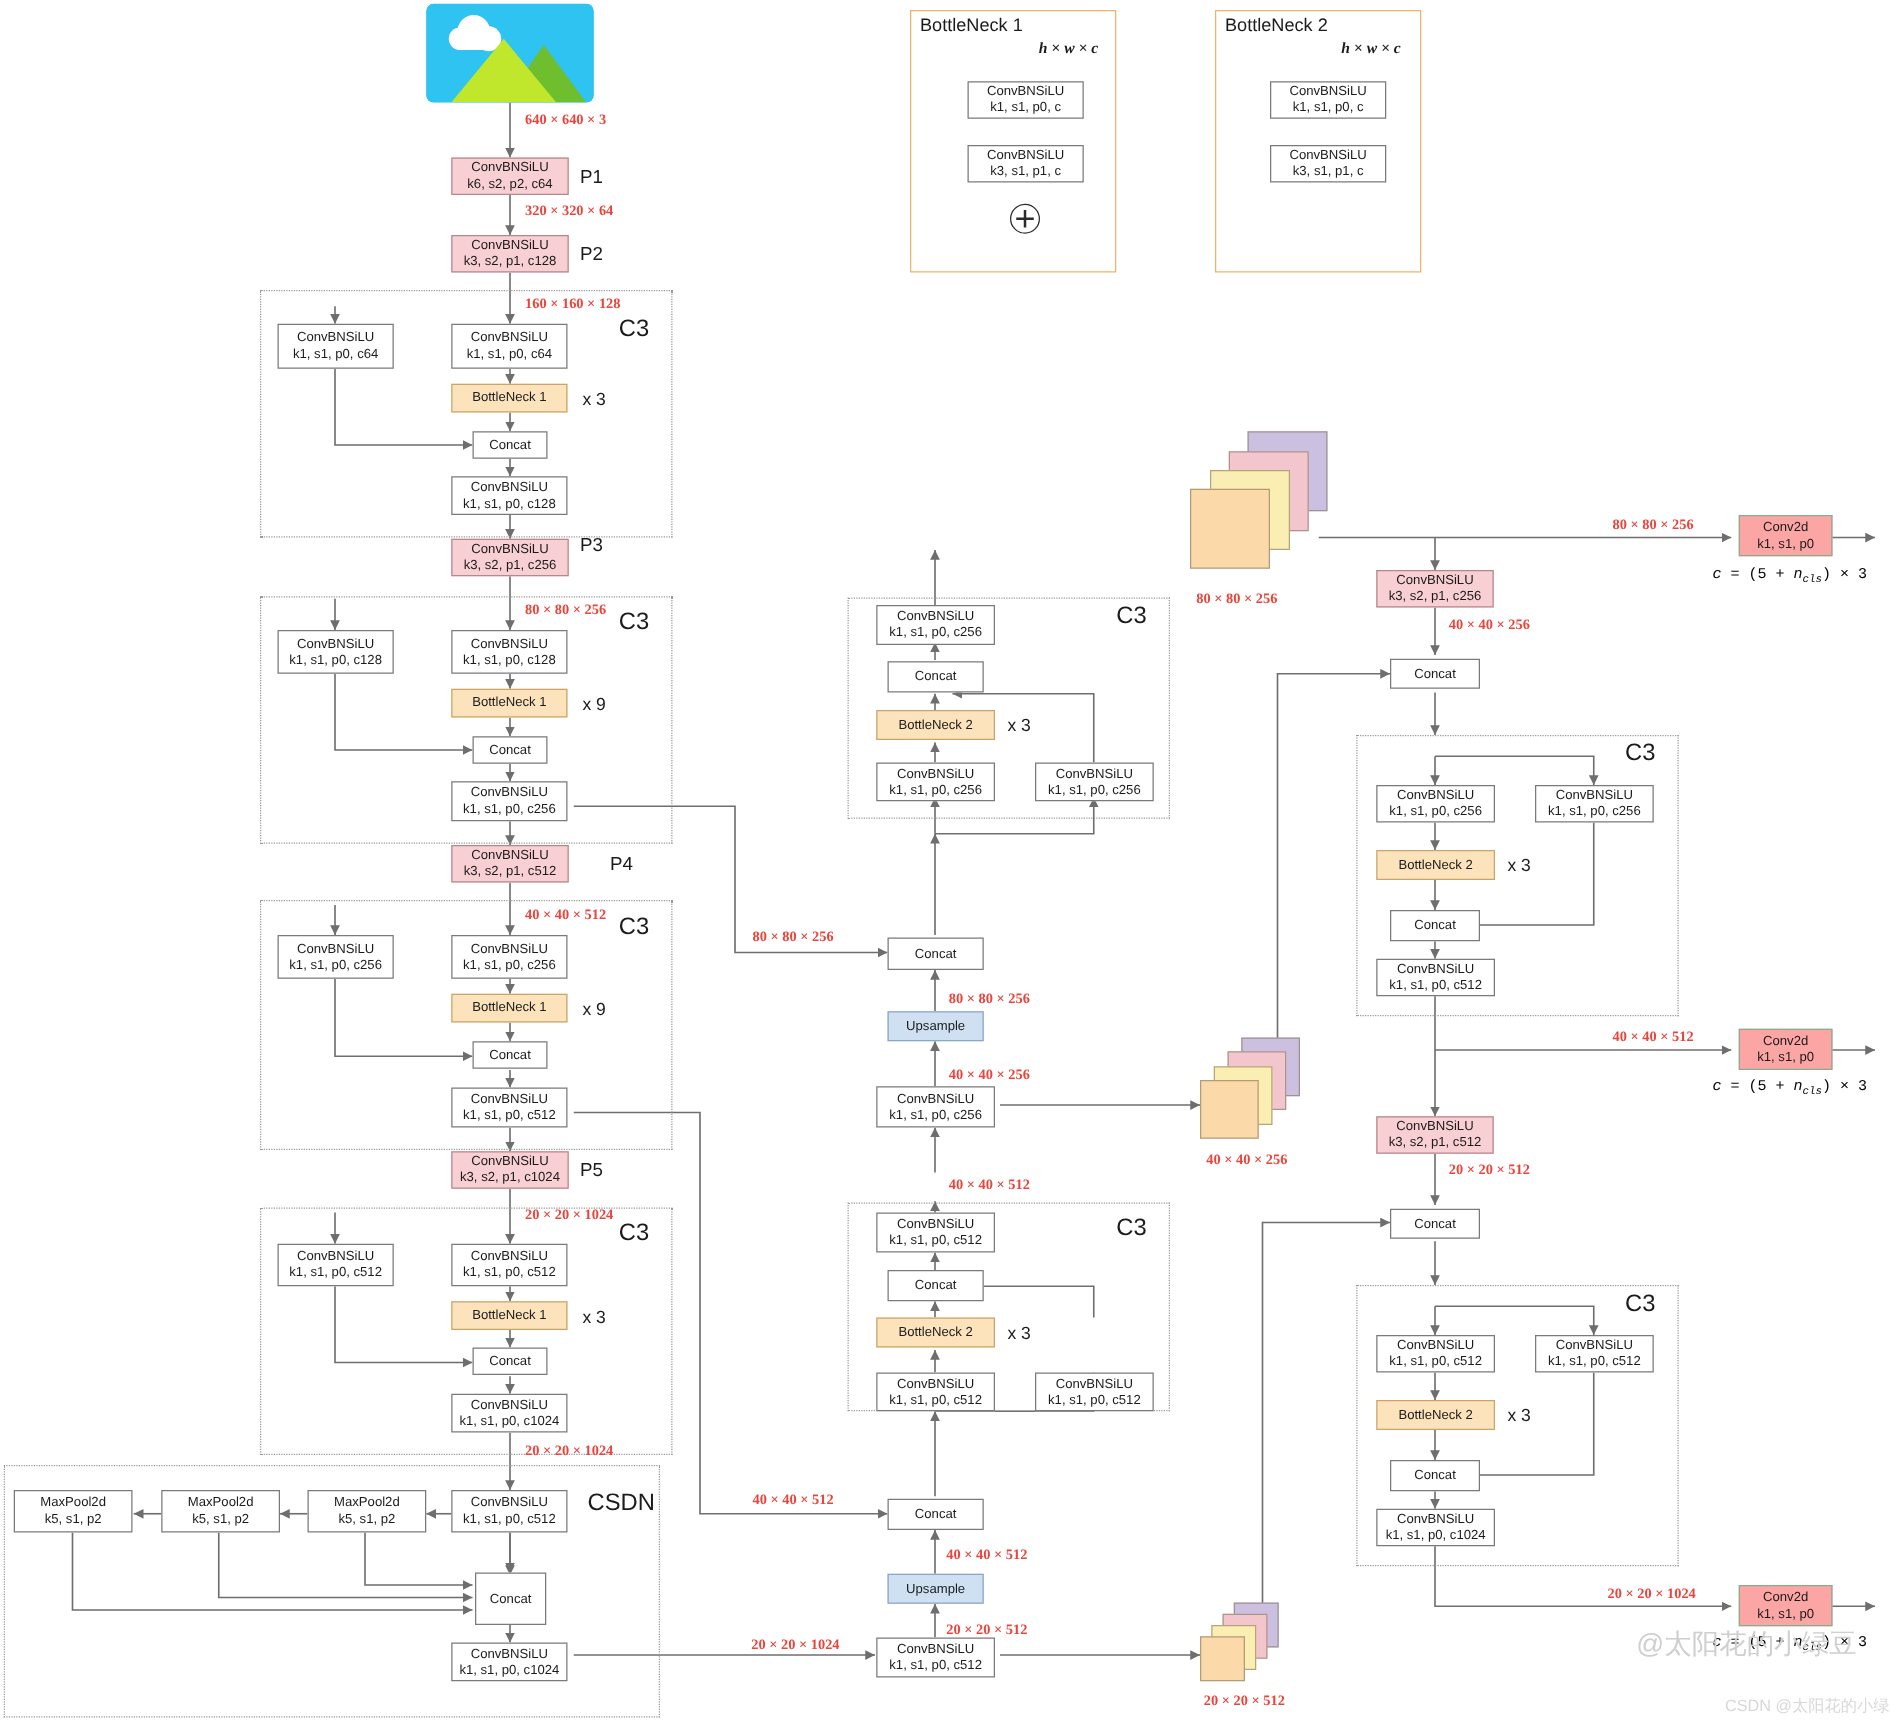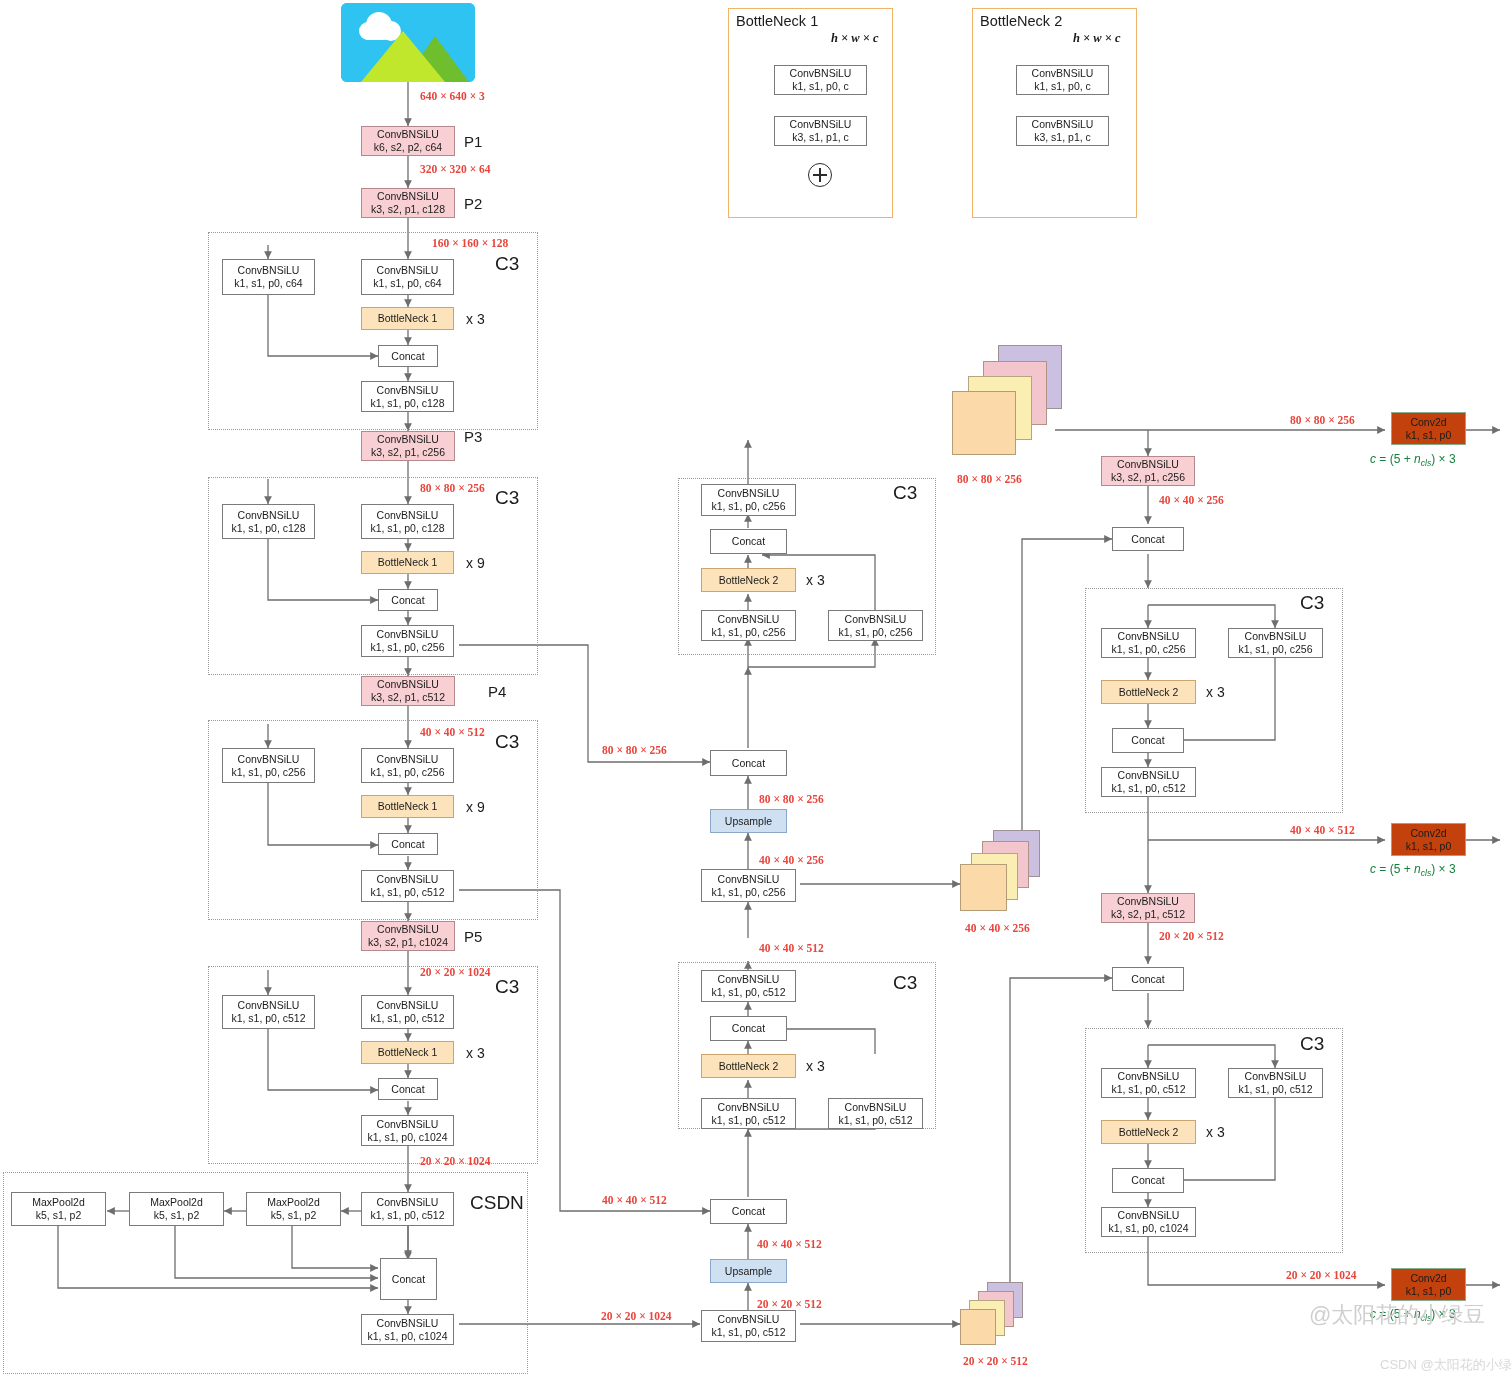--- a/index.html
+++ b/index.html
@@ -24,21 +24,21 @@
     color:#1b1b1b;
     z-index:3;
   }
   .node .l1 { white-space:nowrap; }
   .node .l2 { white-space:nowrap; }
 
   .conv       { background:#ffffff; }
   .conv-p     { background:#f8cfd2; border-color:#b5888c; }
   .bneck      { background:#fce3bb; border-color:#c9a56d; }
   .upsample   { background:#cfe0f3; border-color:#8aa7c6; }
-  .conv2d     { background:#c2410c; border-color:#86ae8d; }
+  .conv2d     { background:#fca5a5; border-color:#86ae8d; }
   .concat     { background:#ffffff; }
   .maxpool    { background:#ffffff; }
 
   .dashbox {
     position:absolute;
     border:1px dotted #9a9a9a;
     z-index:1;
   }
   .solidbox {
     position:absolute;
@@ -62,22 +62,22 @@
     position:absolute;
     font-size:14px; color:#1b1b1b; z-index:4; white-space:nowrap;
   }
   .dim {
     position:absolute;
     font-size:11.5px; color:#e8453c; z-index:4; white-space:nowrap;
     font-family:"Liberation Serif", serif; font-weight:bold;
   }
   .formula {
     position:absolute;
-    font-size:12px; color:#15803d; z-index:4; white-space:nowrap;
-    font-family:Liberation Sans, sans-serif;
+    font-size:12px; color:#000000; z-index:4; white-space:nowrap;
+    font-family:Liberation Mono, monospace;
   }
   .hwc {
     position:absolute;
     font-size:12.5px; color:#1b1b1b; z-index:4; white-space:nowrap;
     font-family:"Liberation Serif", serif; font-style:italic; font-weight:bold;
   }
 
   
   .thumb {
     position:absolute; z-index:3;
@@ -297,21 +297,21 @@
   <div class="dim" style="left:420px;top:163px;">320 × 320 × 64</div>
 
   <div class="node conv-p" style="left:361px;top:188px;width:94px;height:30px;">
     <span class="l1">ConvBNSiLU</span>
     <span class="l2">k3, s2, p1, c128</span>
   </div>
   <div class="plabel" style="left:464px;top:195px;">P2</div>
 
   <div class="dashbox" style="left:208px;top:232px;width:330px;height:198px;"></div>
   <div class="tag" style="left:495px;top:253px;">C3</div>
-  <div class="dim" style="left:432px;top:237px;">160 × 160 × 128</div>
+  <div class="dim" style="left:420px;top:237px;">160 × 160 × 128</div>
   <div class="node conv" style="left:222px;top:259px;width:93px;height:36px;">
     <span class="l1">ConvBNSiLU</span>
     <span class="l2">k1, s1, p0, c64</span>
   </div>
   <div class="node conv" style="left:361px;top:259px;width:93px;height:36px;">
     <span class="l1">ConvBNSiLU</span>
     <span class="l2">k1, s1, p0, c64</span>
   </div>
   <div class="node bneck" style="left:361px;top:307px;width:93px;height:23px;">
     <span class="l1">BottleNeck 1</span>

